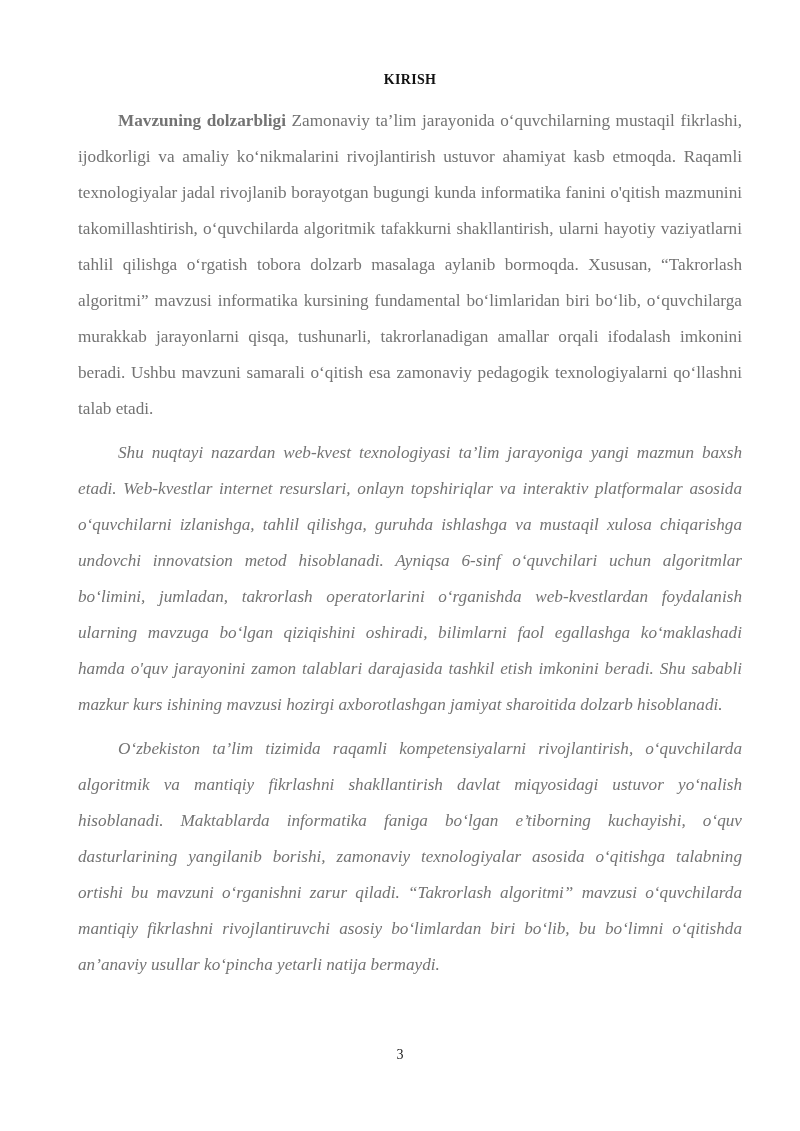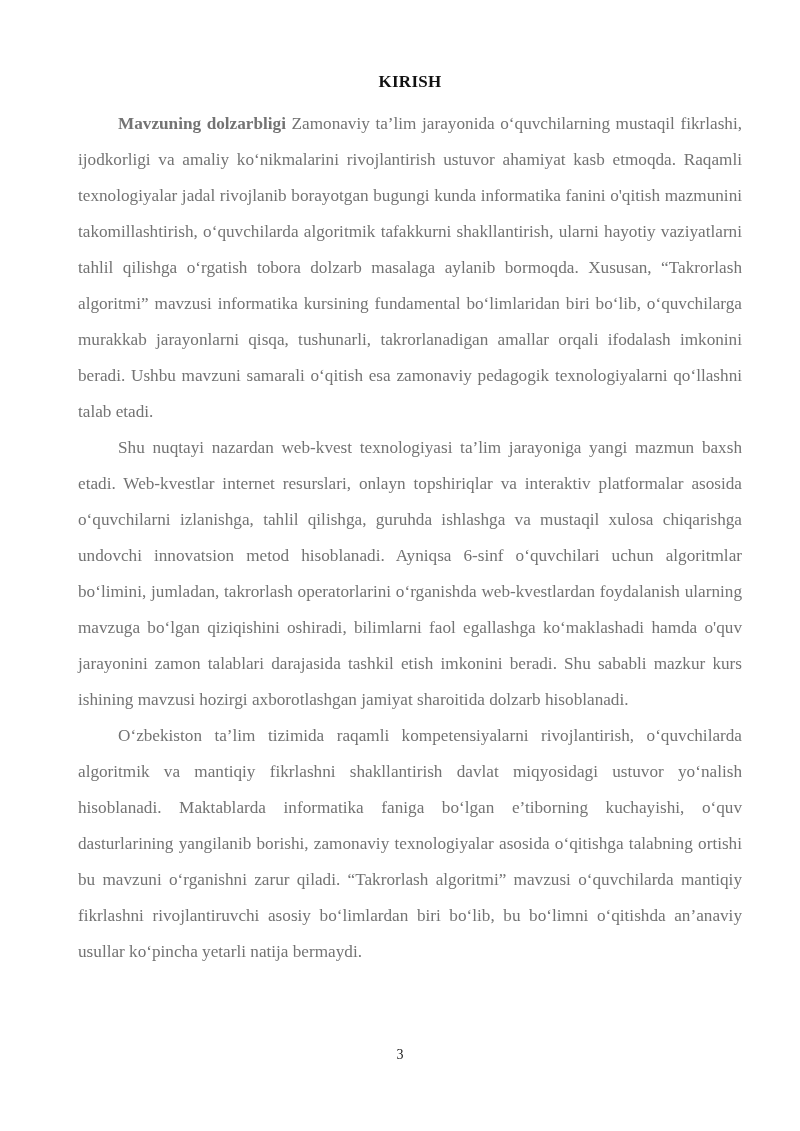--- a/index.html
+++ b/index.html
@@ -20,21 +20,21 @@
 
   .content {
     position: absolute;
     left: 78px;
     top: 72px;
     width: 664px;
   }
 
   .doc-heading {
     font-family: "Liberation Serif", "DejaVu Serif", serif;
-    font-size: 17px;
+    font-size: 14px;
     font-weight: bold;
     text-align: center;
     color: #111111;
     letter-spacing: 0.3px;
     margin: 0 0 14px 0;
     line-height: 1.2;
   }
 
   .para {
     font-family: "Liberation Serif", "DejaVu Serif", serif;
@@ -43,21 +43,22 @@
     text-align: justify;
     text-justify: inter-word;
     line-height: 36px;
     margin: 0;
     text-indent: 40px;
     -webkit-hyphens: none;
     hyphens: none;
   }
 
   .para + .para {
-    margin-top: 0;
+    margin-top: 8px;
+    font-style: italic;
   }
 
   .lead-bold {
     font-weight: bold;
   }
 
   .page-number {
     position: absolute;
     left: 0;
     right: 0;

